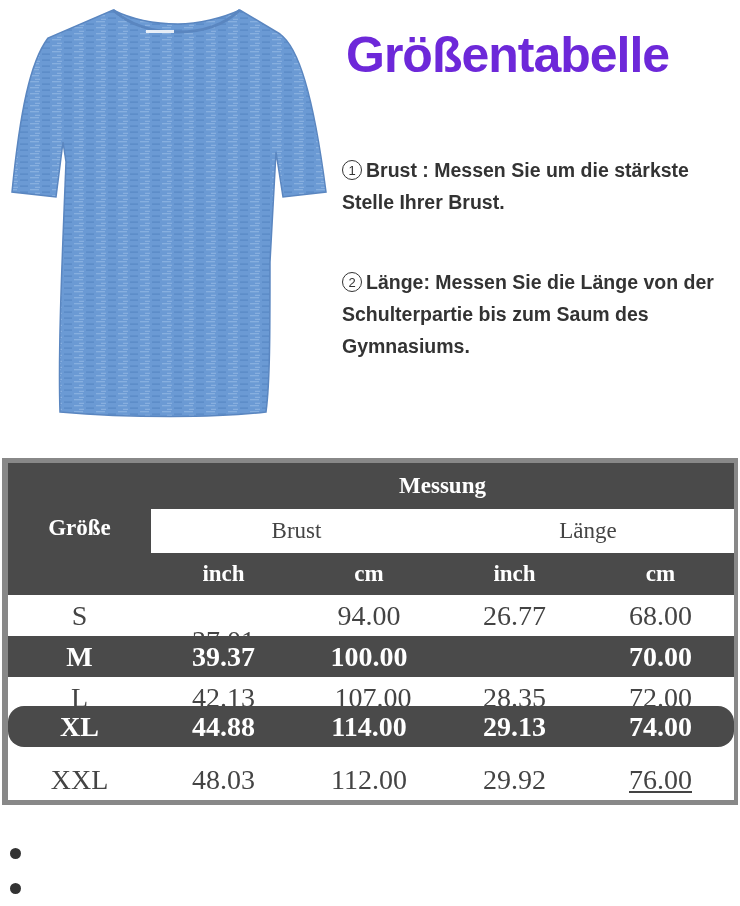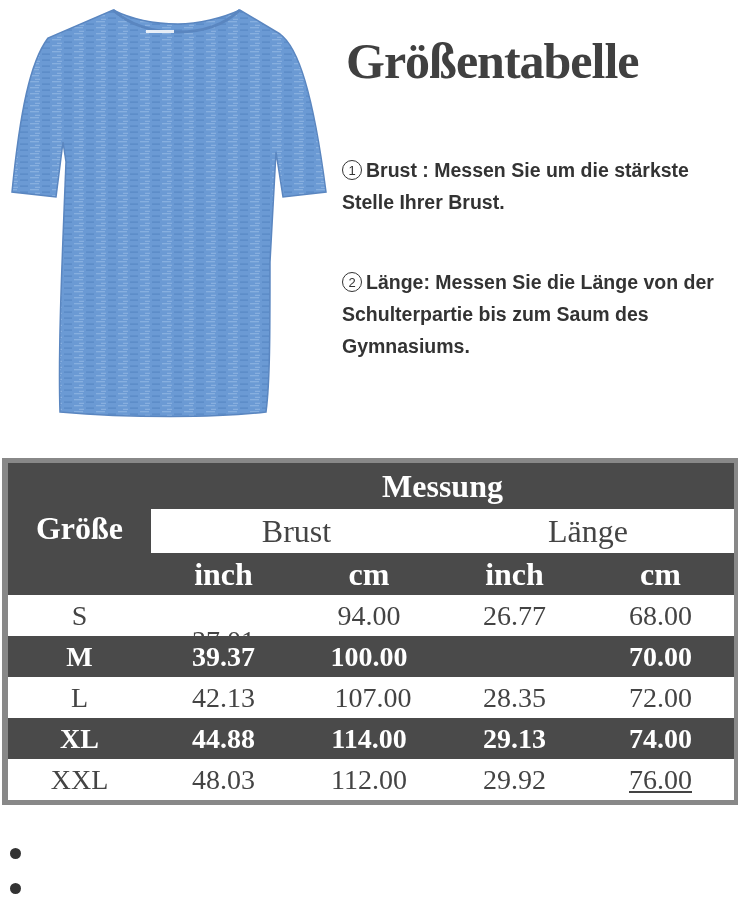--- a/index.html
+++ b/index.html
@@ -3,32 +3,32 @@
 <meta charset="utf-8">
 <style>
   html, body { margin: 0; padding: 0; background: #ffffff; }
   body { width: 740px; height: 906px; position: relative; overflow: hidden; font-family: "Liberation Sans", sans-serif; color: #333333; }
 
   
   .shirt-wrap { position: absolute; left: 8px; top: 2px; width: 325px; height: 420px; }
   .shirt-wrap svg { width: 100%; height: 100%; display: block; }
 
   
-  .title { position: absolute; left: 346px; top: 36px; width: 390px; font-family: Liberation Serif, serif; font-weight: bold; font-size: 50px; letter-spacing: -1px; color: #404040; line-height: 1; }
+  .title { position: absolute; left: 346px; top: 30px; width: 390px; font-family: Liberation Sans, sans-serif; font-weight: bold; font-size: 50px; letter-spacing: -1px; color: #6d28d9; line-height: 1; }
 
   .instr { position: absolute; left: 342px; font-family: "Liberation Sans", sans-serif; font-weight: bold; font-size: 19.5px; line-height: 32px; color: #333333; }
   .instr.one { top: 154px; width: 396px; }
   .instr.two { top: 266px; width: 396px; }
   .circle-num { display: inline-block; width: 20px; height: 20px; border: 1.4px solid #333; border-radius: 50%; font-size: 13px; line-height: 20px; text-align: center; font-weight: normal; vertical-align: 2px; margin-right: 4px; box-sizing: border-box; }
 
   
   .table-frame { position: absolute; left: 2px; top: 458px; width: 736px; height: 347px; background: #888888; }
   .table-inner { position: absolute; left: 6px; top: 5px; width: 726px; height: 337px; background: #ffffff; }
   .hdr-dark { position: absolute; left: 0; top: 0; width: 726px; height: 132px; background: #4a4a4a; }
-  .cell { position: absolute; text-align: center; font-family: "Liberation Serif", serif; font-size: 32px; line-height: 42px; }
+  .cell { position: absolute; text-align: center; font-family: "Liberation Serif", serif; font-size: 23px; line-height: 42px; }
   .w { color: #ffffff; font-weight: bold; }
   .d { color: #444444; }
   .sub-white { position: absolute; left: 143px; top: 46px; width: 583px; height: 44px; background: #ffffff; }
   .row { position: absolute; left: 0; width: 726px; height: 41px; }
   .row.dark { background: #4a4a4a; }
   .row.light { background: #ffffff; }
   .row .c { position: absolute; top: 0; text-align: center; font-family: "Liberation Serif", serif; font-size: 28px; line-height: 41px; }
   .row.dark .c { color: #ffffff; font-weight: bold; }
   .row.light .c { color: #444444; }
 
@@ -92,21 +92,21 @@
       <div class="c" style="left:288px;width:146px;">100.00</div>
       <div class="c" style="left:579px;width:147px;">70.00</div>
     </div>
     <div class="row light" style="top:214px;">
       <div class="c" style="left:0;width:143px;">L</div>
       <div class="c" style="left:143px;width:145px;">42.13</div>
       <div class="c" style="left:292px;width:146px;">107.00</div>
       <div class="c" style="left:434px;width:145px;">28.35</div>
       <div class="c" style="left:579px;width:147px;">72.00</div>
     </div>
-    <div class="row dark" style="top:255px;">
+    <div class="row dark" style="top:243px;border-radius:16px;">
       <div class="c" style="left:0;width:143px;">XL</div>
       <div class="c" style="left:143px;width:145px;">44.88</div>
       <div class="c" style="left:288px;width:146px;">114.00</div>
       <div class="c" style="left:434px;width:145px;">29.13</div>
       <div class="c" style="left:579px;width:147px;">74.00</div>
     </div>
     <div class="row light" style="top:296px;">
       <div class="c" style="left:0;width:143px;">XXL</div>
       <div class="c" style="left:143px;width:145px;">48.03</div>
       <div class="c" style="left:288px;width:146px;">112.00</div>

